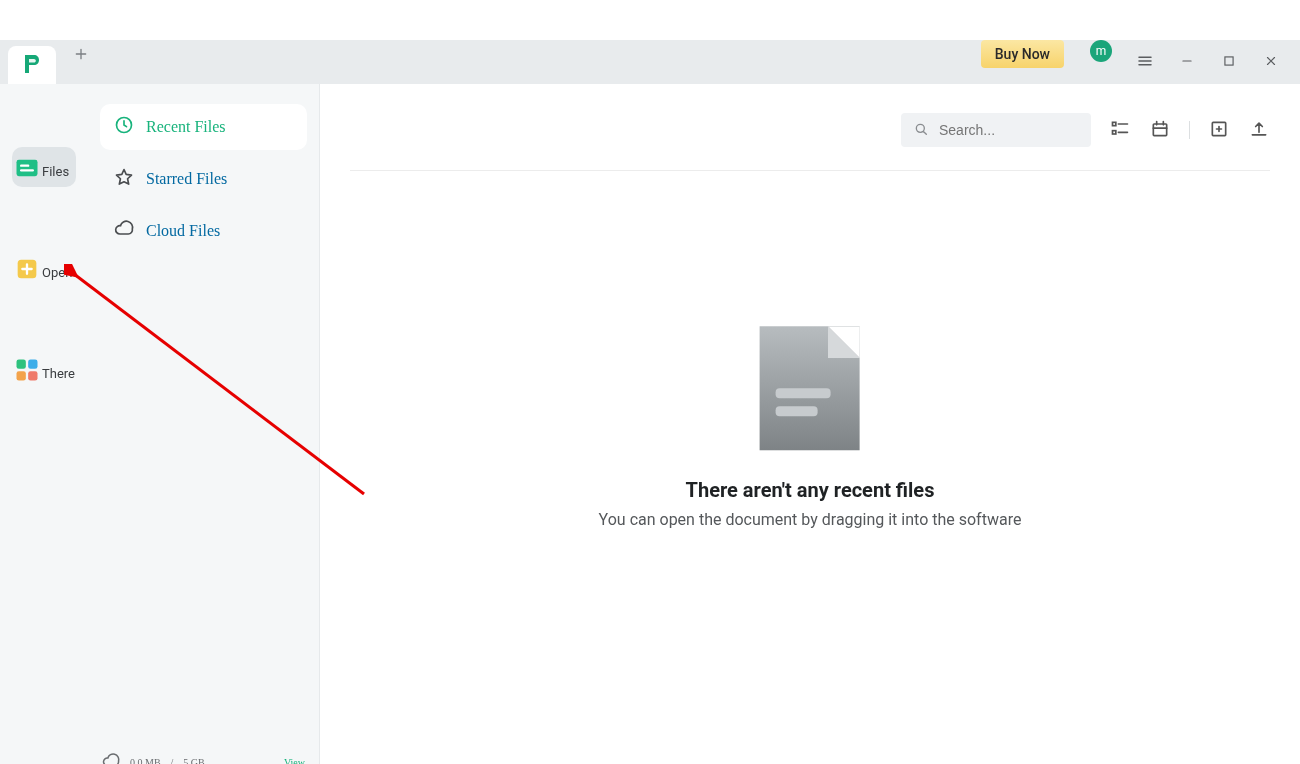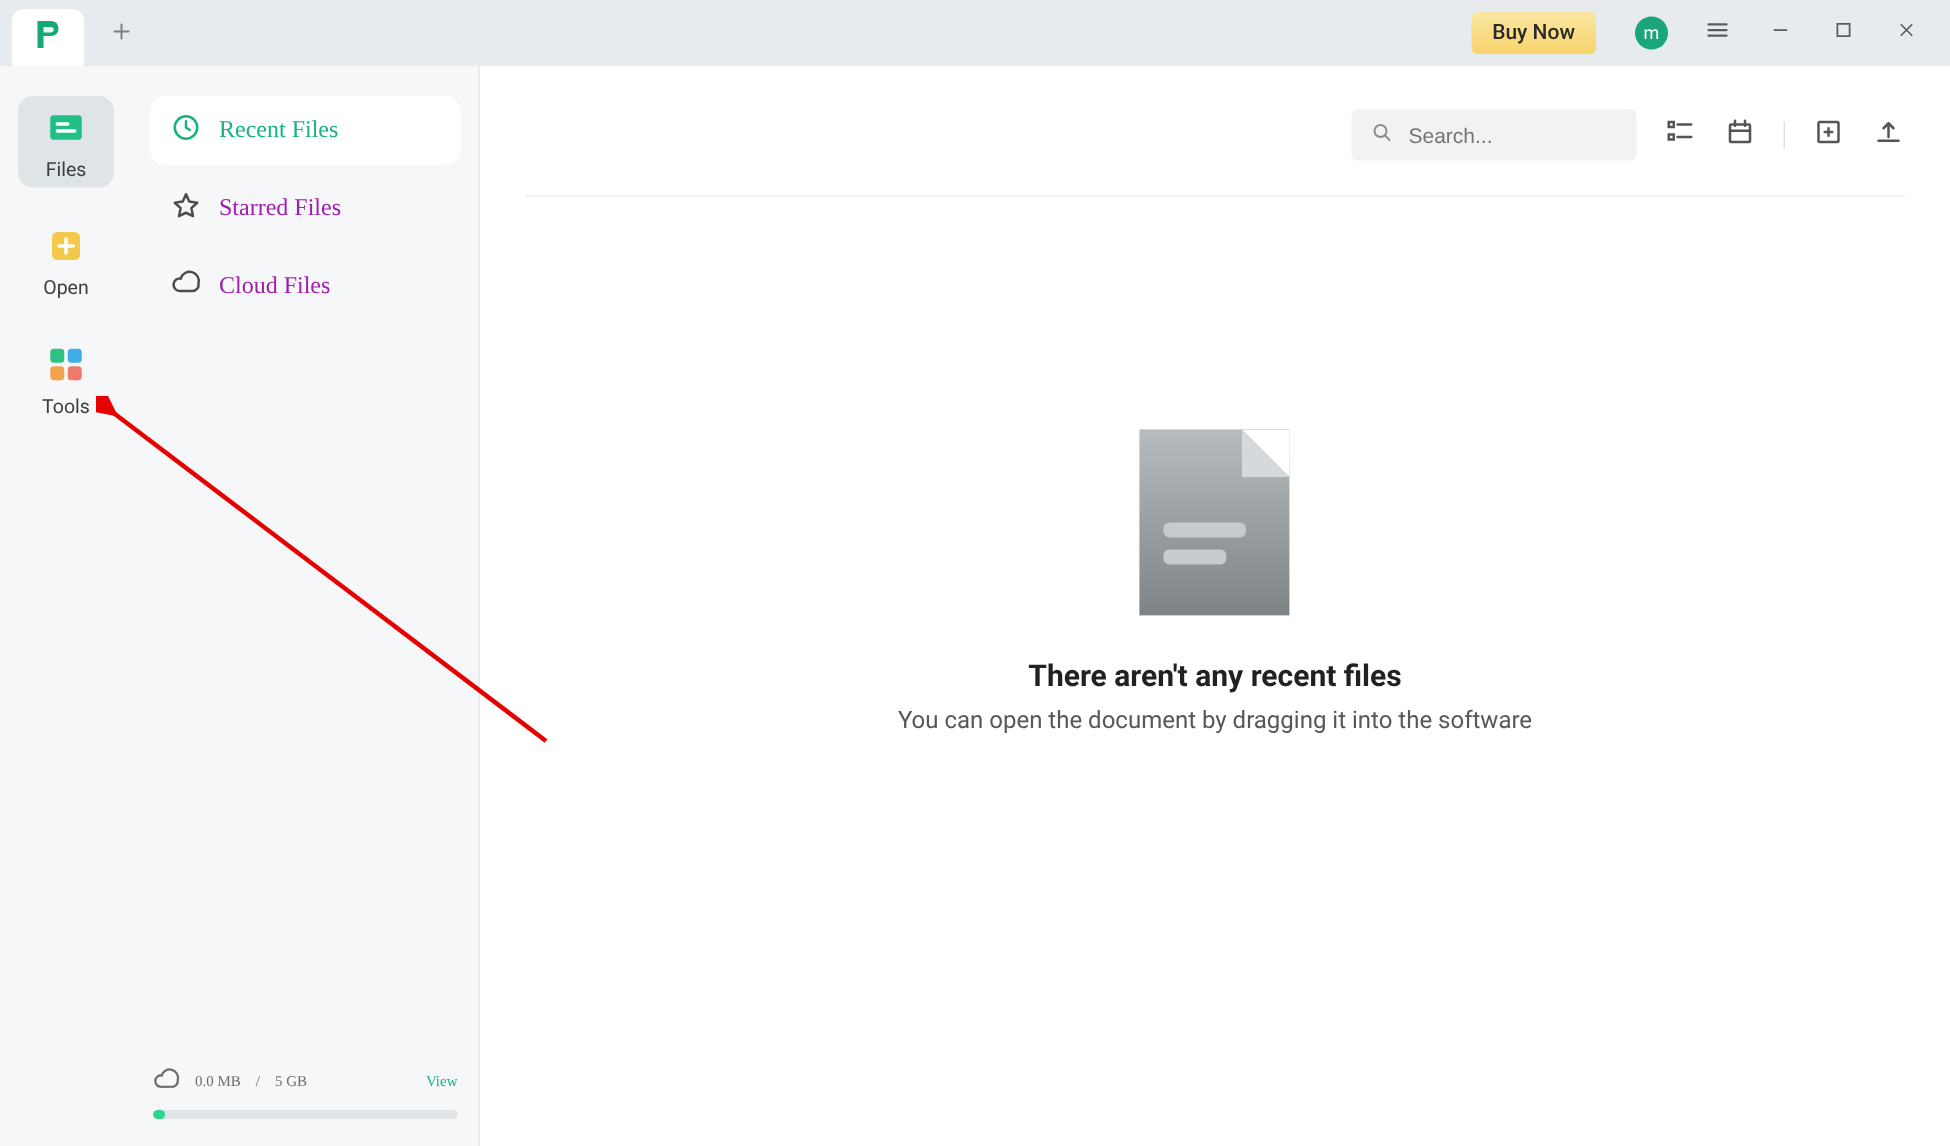--- a/index.html
+++ b/index.html
@@ -11,22 +11,23 @@
     overflow: hidden;
     font-size: 14px;
     color: #333;
   }
 
   
   .titlebar {
     height: 44px;
     background: #e8ebed;
     display: flex;
-    align-items: center;
+    align-items: flex-start;
     padding: 0 8px;
+    margin-top: 40px;
   }
   .tab {
     width: 48px;
     height: 38px;
     margin-top: 6px;
     background: #ffffff;
     border-radius: 8px 8px 0 0;
     display: flex;
     align-items: center;
     justify-content: center;
@@ -89,25 +90,26 @@
     display: flex;
     flex-direction: column;
     align-items: center;
     padding-top: 20px;
     gap: 18px;
     position: relative;
   }
   .rail-item {
     width: 64px;
     display: flex;
-    flex-direction: column;
+    flex-direction: row;
     align-items: center;
     padding: 6px 0 4px;
     border-radius: 10px;
     cursor: pointer;
+    margin-top: 43px;
   }
   .rail-item.active { background: #dfe4e7; }
   .rail-item .icon-box {
     width: 30px; height: 30px;
     display: flex;
     align-items: center;
     justify-content: center;
   }
   .rail-item .lbl {
     font-size: 13px;
@@ -127,21 +129,21 @@
     font-family: Liberation Serif, serif;
   }
   .side-item {
     display: flex;
     align-items: center;
     gap: 12px;
     height: 46px;
     padding: 0 14px;
     border-radius: 10px;
     font-size: 16px;
-    color: #a21caf;
+    color: #0369a1;
     cursor: pointer;
     margin-bottom: 6px;
   }
   .side-item.active {
     background: #ffffff;
     color: #18b37c;
   }
   .side-item svg { width: 20px; height: 20px; }
   .side-item.active svg { stroke: #18b37c; }
 
@@ -365,21 +367,21 @@
     </div>
     <div class="rail-item">
       <div class="icon-box">
         <svg viewBox="0 0 24 24" width="28" height="28">
           <rect x="3" y="3" width="8" height="8" rx="2" fill="#2ec27e"></rect>
           <rect x="13" y="3" width="8" height="8" rx="2" fill="#3daee9"></rect>
           <rect x="3" y="13" width="8" height="8" rx="2" fill="#f3a34b"></rect>
           <rect x="13" y="13" width="8" height="8" rx="2" fill="#ef7a6a"></rect>
         </svg>
       </div>
-      <div class="lbl">Tools</div>
+      <div class="lbl">There</div>
     </div>
   </div>
 
   <div class="sidebar">
     <div class="side-item active">
       <span>
         <svg viewBox="0 0 24 24" fill="none">
             <circle cx="12" cy="12" r="9" stroke="#18b37c" stroke-width="2"></circle>
             <path d="M12 7v5l3 2" stroke="#18b37c" stroke-width="2" stroke-linecap="round"></path>
           </svg>

